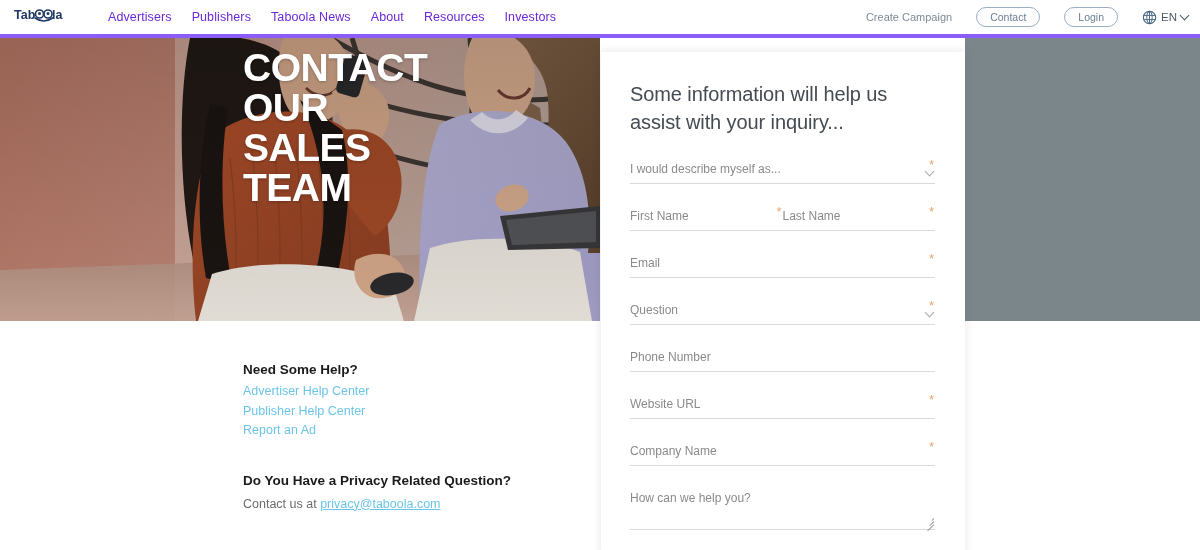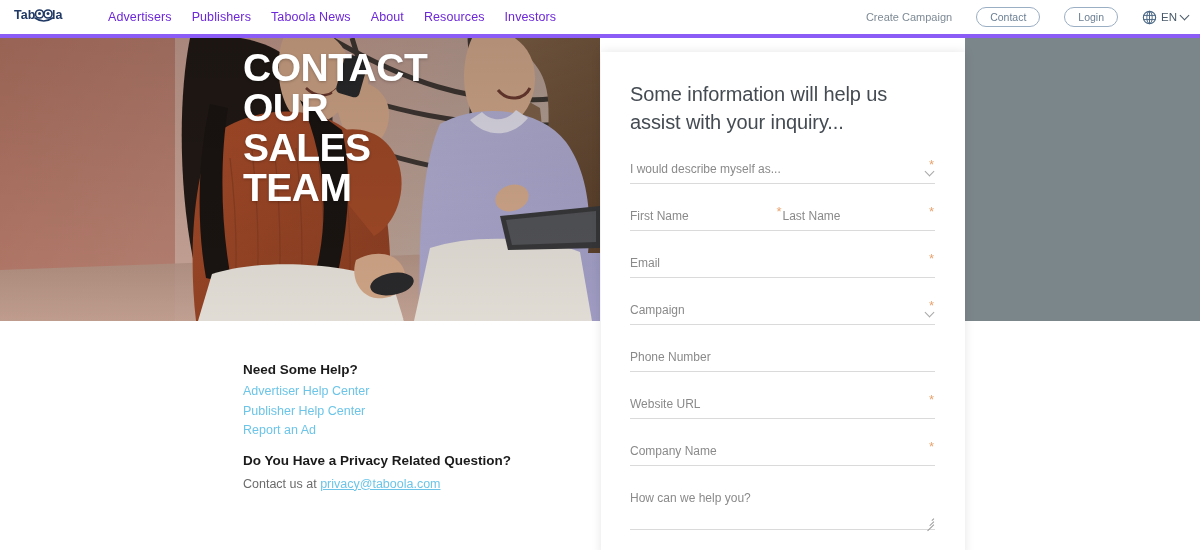--- a/index.html
+++ b/index.html
@@ -63,21 +63,21 @@
     background: #7b868b;
   }
 
   
   .left-content { position: absolute; left: 243px; top: 362px; width: 300px; }
   .help-title { font-size: 13.5px; font-weight: 700; color: #1b1b1b; margin-bottom: 7px; }
   .help-link {
     display: block; font-size: 12.5px; color: #6cc5e8; margin-bottom: 5.5px;
     text-decoration: none; cursor: pointer;
   }
-  .privacy-block { margin-top: 16px; }
+  .privacy-block { margin-top: 36px; }
   .privacy-title { font-size: 13.5px; font-weight: 700; color: #1b1b1b; line-height: 15.5px; }
   .privacy-text { font-size: 12.5px; color: #6b6b6b; margin-top: 8px; }
   .privacy-text a { color: #6cc5e8; text-decoration: underline; }
 
   
   .form-card {
     position: absolute; left: 601px; top: 52px; width: 364px; height: 506px;
     background: #ffffff; z-index: 30;
     box-shadow: 0 0 10px rgba(0,0,0,0.10);
     padding: 28px 30px 0 29px;
@@ -323,21 +323,21 @@
         </div>
       </div>
 
       <div class="field">
         <span class="field-label">Email</span>
         <span class="req">*</span>
         <div class="field-line"></div>
       </div>
 
       <div class="field">
-        <span class="field-label">Campaign</span>
+        <span class="field-label">Question</span>
         <span class="req">*</span>
         <span class="chev-field"></span>
         <div class="field-line"></div>
       </div>
 
       <div class="field">
         <span class="field-label">Phone Number</span>
         <div class="field-line"></div>
       </div>
 

